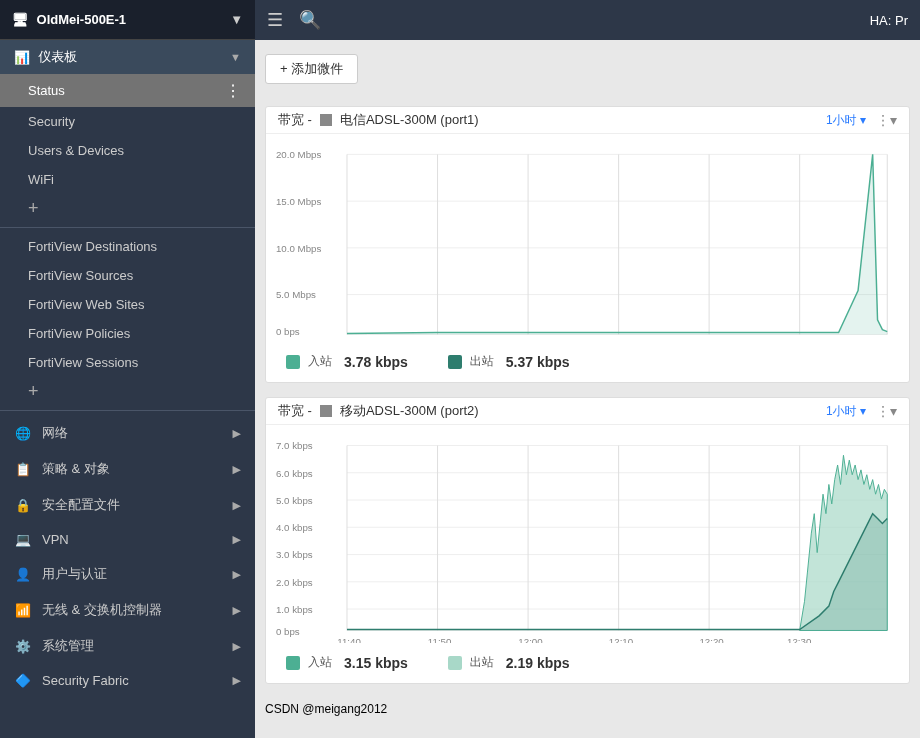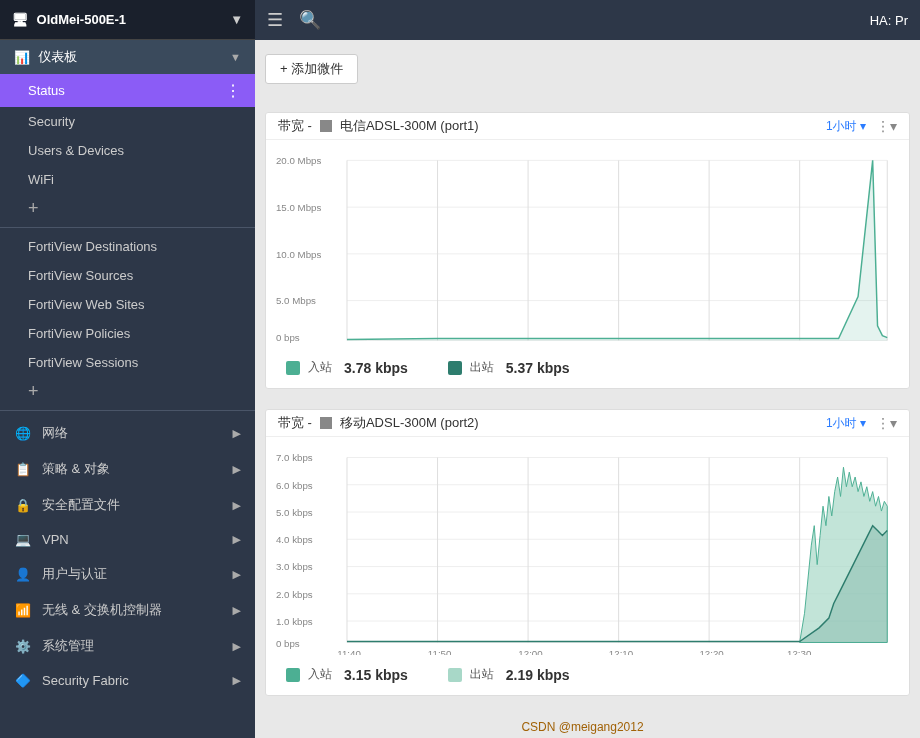--- a/index.html
+++ b/index.html
@@ -6,41 +6,41 @@
     body { font-family: 'Microsoft YaHei', Arial, sans-serif; background: #f0f0f0; display: flex; width: 920px; height: 738px; overflow: hidden; font-size: 13px; }
 
     
     .sidebar { width: 255px; background: #2d3748; color: #ccc; display: flex; flex-direction: column; height: 738px; flex-shrink: 0; }
     .sidebar-header { background: #1a202c; padding: 0 12px; height: 40px; display: flex; align-items: center; justify-content: space-between; border-bottom: 1px solid #444; }
     .sidebar-header-title { color: #fff; font-size: 13px; font-weight: bold; display: flex; align-items: center; gap: 8px; }
     .sidebar-section-header { background: #3a4a5c; padding: 8px 14px; display: flex; align-items: center; justify-content: space-between; cursor: pointer; }
     .sidebar-section-title { color: #fff; font-size: 13px; display: flex; align-items: center; gap: 8px; }
     .sidebar-section-arrow { color: #aaa; font-size: 11px; }
     .sidebar-item { padding: 7px 14px 7px 28px; color: #ccc; cursor: pointer; font-size: 13px; display: flex; align-items: center; justify-content: space-between; }
-    .sidebar-item.active { background: #8b5cf6; color: #fff; }
+    .sidebar-item.active { background: #737373; color: #fff; }
     .sidebar-item.active .dots { color: #fff; }
     .dots { font-size: 16px; color: #aaa; }
     .sidebar-divider { height: 1px; background: #4a5568; margin: 4px 0; }
     .sidebar-add { padding: 4px 14px 4px 28px; color: #aaa; cursor: pointer; font-size: 18px; display: flex; align-items: center; }
     .sidebar-nav-item { padding: 9px 14px; color: #ccc; cursor: pointer; font-size: 13px; display: flex; align-items: center; justify-content: space-between; }
     .sidebar-nav-item .nav-left { display: flex; align-items: center; gap: 10px; }
     .sidebar-nav-item .nav-icon { width: 18px; text-align: center; }
     .sidebar-nav-item .arrow { font-size: 11px; color: #aaa; }
     .sidebar-scroll { overflow-y: auto; flex: 1; }
     .sidebar-scroll::-webkit-scrollbar { width: 4px; }
     .sidebar-scroll::-webkit-scrollbar-thumb { background: #555; }
 
     
     .main { flex: 1; display: flex; flex-direction: column; background: #e8e8e8; overflow: hidden; }
     .topbar { background: #2d3748; height: 40px; display: flex; align-items: center; padding: 0 12px; gap: 16px; justify-content: space-between; }
     .topbar-left { display: flex; align-items: center; gap: 16px; }
     .topbar-icon { color: #ccc; font-size: 18px; cursor: pointer; }
     .topbar-right { color: #fff; font-size: 13px; }
 
-    .content-area { flex: 1; overflow-y: auto; padding: 10px; display: flex; flex-direction: column; gap: 20px; }
+    .content-area { flex: 1; overflow-y: auto; padding: 10px; display: flex; flex-direction: column; gap: 14px; }
     .content-area::-webkit-scrollbar { width: 6px; }
     .content-area::-webkit-scrollbar-thumb { background: #bbb; }
 
     .add-widget-bar { padding: 4px 0 8px 0; }
     .add-widget-btn { background: #fff; border: 1px solid #ccc; padding: 5px 14px; border-radius: 3px; cursor: pointer; font-size: 13px; color: #333; display: inline-flex; align-items: center; gap: 6px; }
 
     
     .widget-card { background: #fff; border: 1px solid #ddd; border-radius: 3px; padding: 0; }
     .widget-header { display: flex; align-items: center; justify-content: space-between; padding: 4px 12px; border-bottom: 1px solid #eee; }
     .widget-title { font-size: 13px; color: #333; display: flex; align-items: center; gap: 8px; }
@@ -48,21 +48,21 @@
     .time-select { font-size: 12px; color: #2b7cff; cursor: pointer; border: none; background: none; }
     .widget-menu { color: #888; cursor: pointer; font-size: 14px; }
 
     
     .chart-container { padding: 8px 12px 0 8px; }
     .chart-legend { display: flex; gap: 40px; padding: 8px 0 12px 20px; }
     .legend-item { display: flex; align-items: center; gap: 8px; font-size: 14px; color: #333; font-weight: bold; }
     .legend-color { width: 14px; height: 14px; display: inline-block; border-radius: 2px; }
     .legend-label { font-size: 12px; font-weight: normal; color: #555; margin-right: 4px; }
 
-    .watermark { text-align: center; padding: 4px 10px 6px 0; font-size: 12px; color: #a16207; }
+    .watermark { text-align: left; padding: 4px 10px 6px 0; font-size: 12px; color: #000000; }
   </style>
 </head>
 <body>
 
 <div class="sidebar">
 
   <div class="sidebar-header">
     <div class="sidebar-header-title">
       <span>🖥</span>
       <span>OldMei-500E-1</span>

